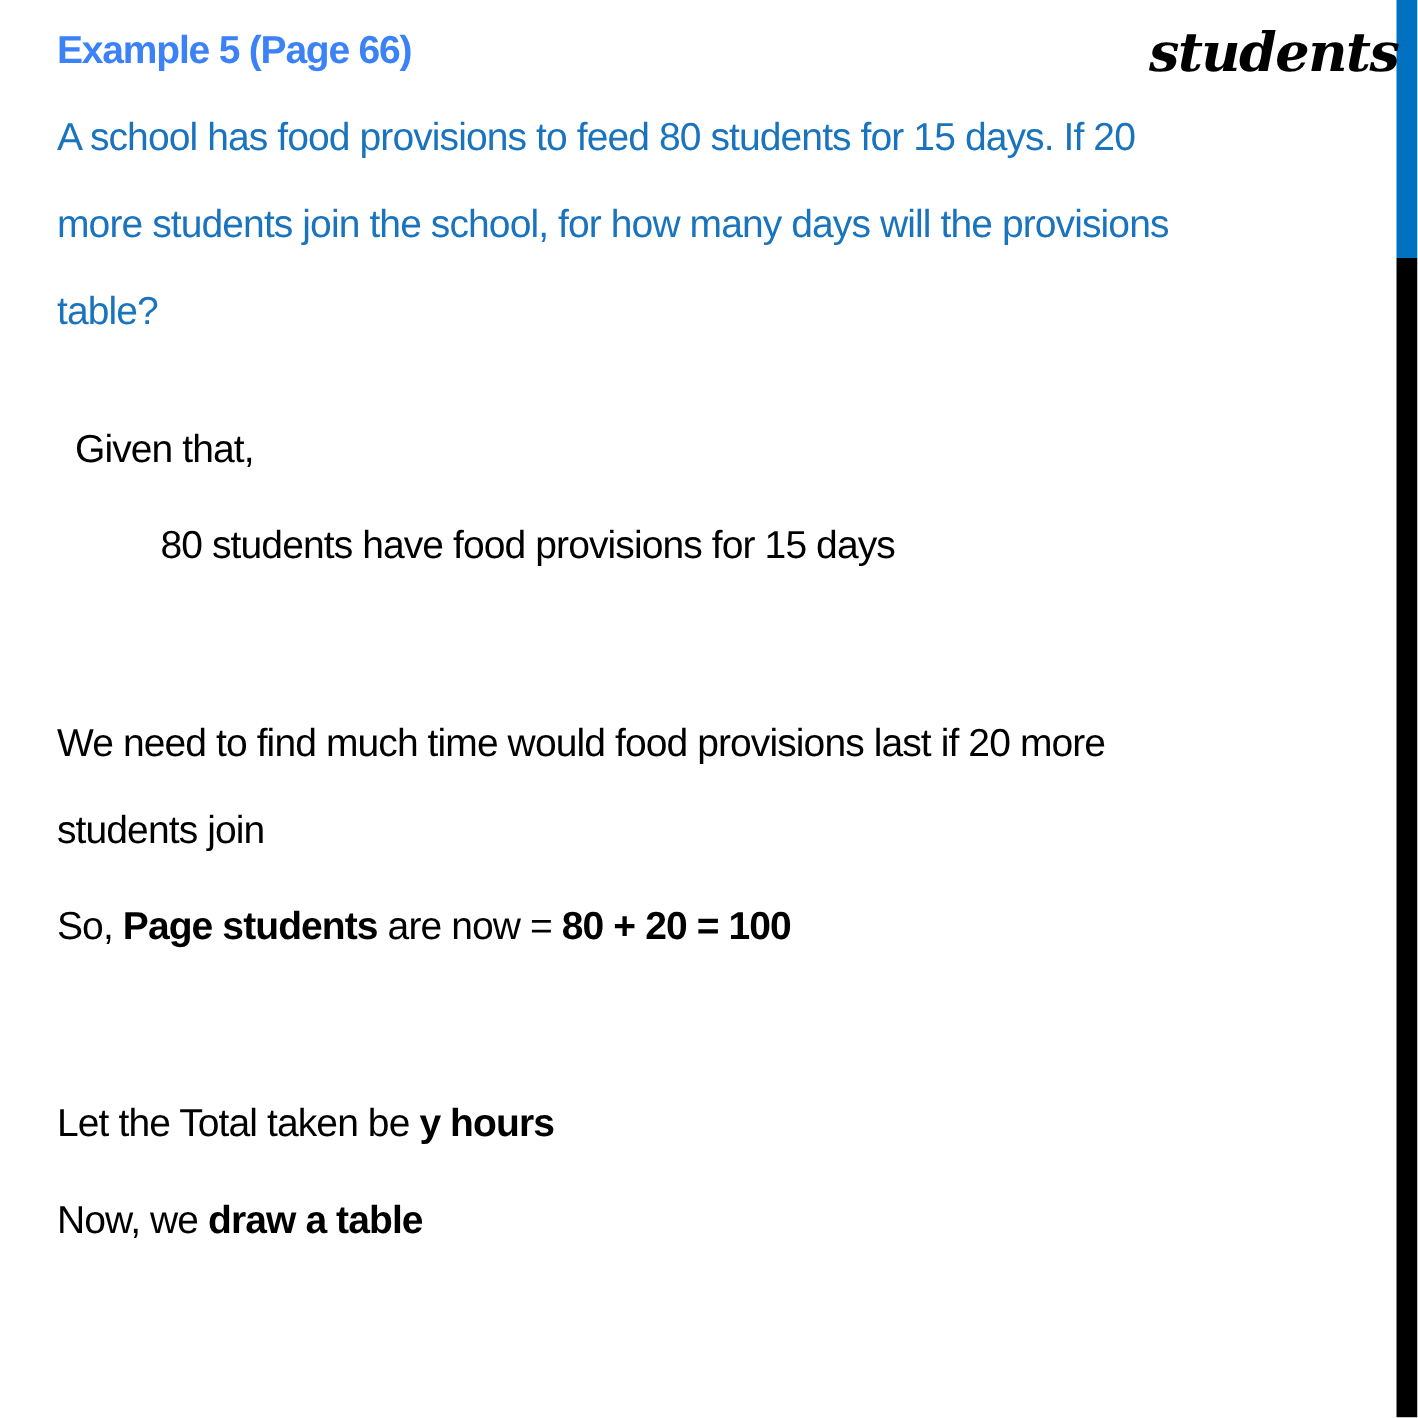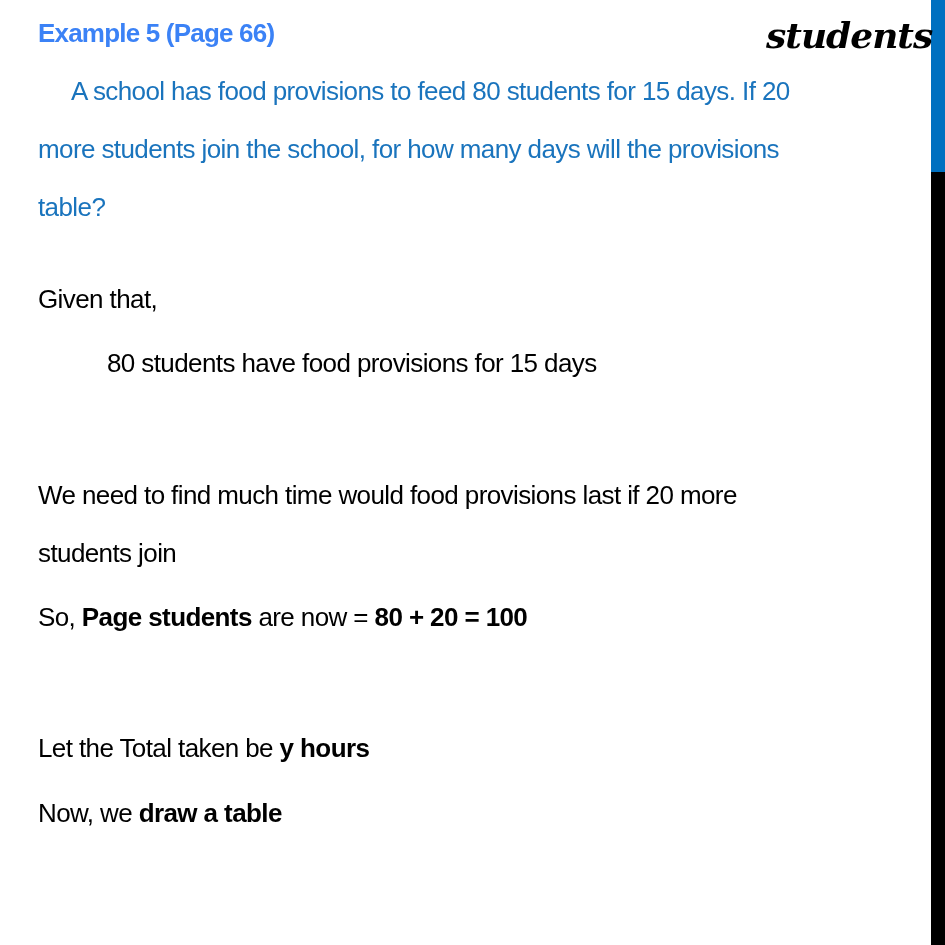--- a/index.html
+++ b/index.html
@@ -23,25 +23,25 @@
   </style>
 </head>
 <body>
 
 <div class="side-bar-blue"></div>
 <div class="side-bar-black"></div>
 
 <div class="line title">Example 5 (Page 66)</div>
 <div class="logo">students</div>
 
-<div class="line blue" style="top:76px;margin-left:33px;">A school has food provisions to feed 80 students for 15 days. If 20</div>
+<div class="line blue" style="top:76px;">A school has food provisions to feed 80 students for 15 days. If 20</div>
 <div class="line blue" style="top:134px;">more students join the school, for how many days will the provisions</div>
 <div class="line blue" style="top:192px;">table?</div>
 
-<div class="line" style="top:284px;">Given that,</div>
+<div class="line" style="top:284px;margin-left:12px;">Given that,</div>
 <div class="line" style="top:348px; left:107px;">80 students have food provisions for 15 days</div>
 
 <div class="line" style="top:480px;">We need to find much time would food provisions last if 20 more</div>
 <div class="line" style="top:538px;">students join</div>
 
 <div class="line" style="top:602px;">
   <span>So, </span><b>Page students</b><span> are now = </span><b>80 + 20 = 100</b>
 </div>
 
 <div class="line" style="top:733px;">

